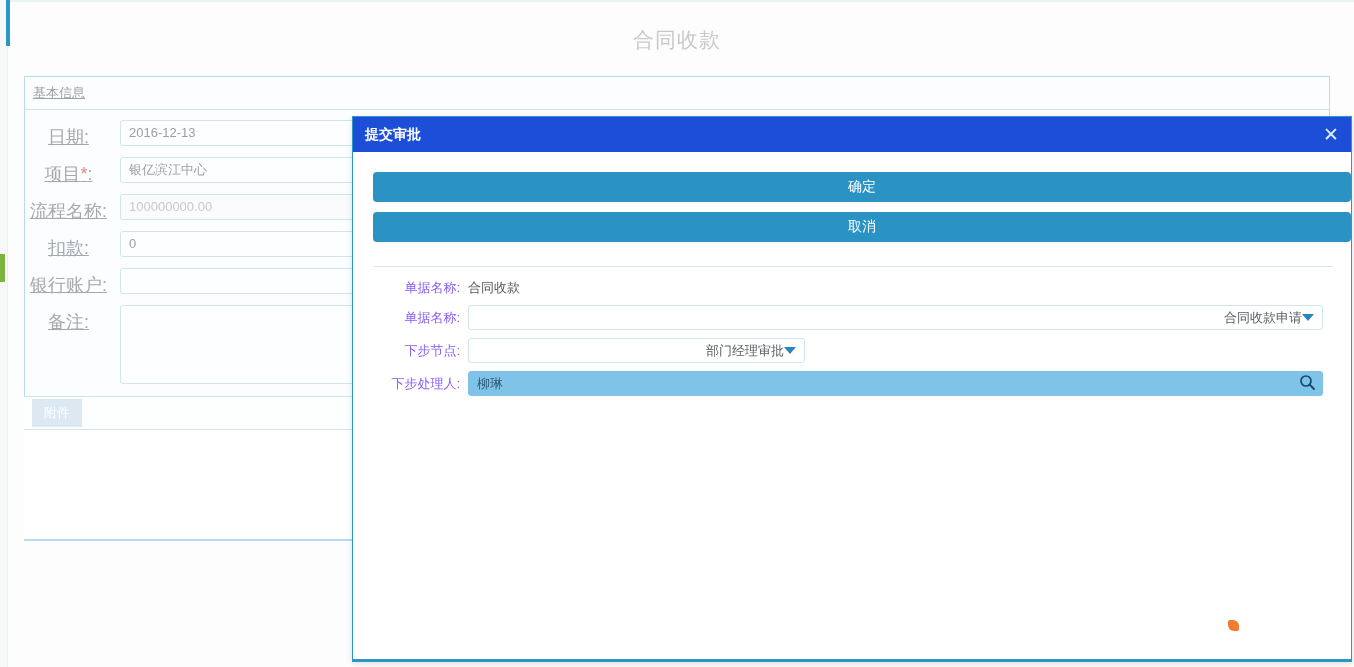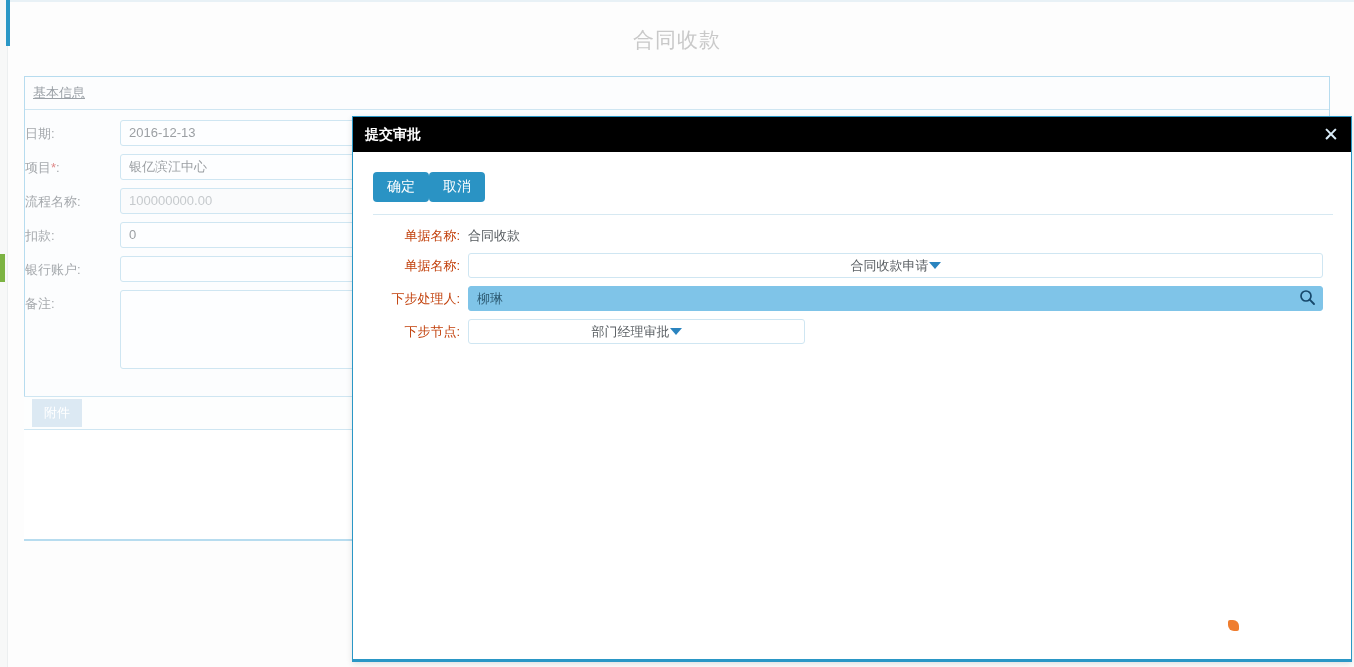--- a/index.html
+++ b/index.html
@@ -73,26 +73,27 @@
     position: relative;
     padding-top: 10px;
   }
   .frow {
     display: flex;
     align-items: flex-start;
     margin-bottom: 8px;
   }
   .flabel {
     width: 95px;
-    text-align: left;
-    font-size: 13px;
+    text-align: center;
+    font-size: 18px;
     color: #a5a9ad;
     padding-top: 5px;
     padding-right: 8px;
     flex: 0 0 95px;
+    text-decoration: underline;
   }
   .flabel .req { color: #e08a8a; }
   .fctl {
     width: 1175px;
     height: 26px;
     border: 1px solid #cfe6f2;
     border-radius: 3px;
     background: #fdfeff;
     font-size: 13px;
     color: #9b9fa3;
@@ -192,39 +193,39 @@
     position: absolute;
     left: 352px; top: 116px;
     width: 1000px; height: 546px;
     background: #ffffff;
     border: 1px solid #2a97c6;
     border-bottom-width: 3px;
     box-shadow: 0 2px 6px rgba(0,0,0,0.12);
   }
   .modal-head {
     height: 35px;
-    background: #000000;
+    background: #1d4ed8;
     display: flex;
     align-items: center;
     justify-content: space-between;
     padding: 0 12px 0 12px;
   }
   .modal-title {
     color: #ffffff;
     font-size: 14px;
     font-weight: bold;
   }
   .modal-close {
     color: #dceefa;
     font-size: 19px;
     line-height: 19px;
     cursor: pointer;
   }
   .modal-body { padding: 20px 0 0 20px; position: relative; }
-  .btn-row { display: flex; margin-bottom: 12px; }
+  .btn-row { display: flex; gap: 10px; margin-bottom: 24px; flex-direction: column; }
   .btn {
     background: #2a93c4;
     color: #ffffff;
     border: none;
     border-radius: 4px;
     font-size: 14px;
     padding: 6px 14px;
     font-family: "Liberation Sans", sans-serif;
     cursor: pointer;
   }
@@ -238,36 +239,36 @@
   .mrow {
     display: flex;
     align-items: center;
     margin-bottom: 8px;
   }
   .mlabel {
     width: 95px;
     flex: 0 0 95px;
     text-align: right;
     font-size: 13px;
-    color: #c2410c;
+    color: #8b5cf6;
     padding-right: 8px;
   }
   .mstatic { font-size: 13px; color: #555a5e; }
   .minput {
     height: 25px;
     border: 1px solid #cfe6f2;
     border-radius: 3px;
     background: #ffffff;
     font-size: 13px;
     color: #5a5f63;
     padding: 0 8px;
     line-height: 23px;
     display: flex;
     align-items: center;
-    justify-content: center;
+    justify-content: flex-end;
   }
   .w-wide { width: 855px; }
   .w-mid  { width: 337px; }
   .caret {
     width: 0; height: 0;
     border-left: 6px solid transparent;
     border-right: 6px solid transparent;
     border-top: 7px solid #2a84bf;
   }
   .mhilite {
@@ -367,40 +368,40 @@
 
       <div class="mrow">
         <div class="mlabel">单据名称:</div>
         <div class="mstatic">合同收款</div>
       </div>
 
       <div class="mrow">
         <div class="mlabel">单据名称:</div>
         <div class="minput w-wide">
           <span>合同收款申请</span>
+          <span class="caret"></span>
+        </div>
+      </div>
+
+      <div class="mrow">
+        <div class="mlabel">下步节点:</div>
+        <div class="minput w-mid">
+          <span>部门经理审批</span>
           <span class="caret"></span>
         </div>
       </div>
 
       <div class="mrow">
         <div class="mlabel">下步处理人:</div>
         <div class="mhilite">
           <span>柳琳</span>
           <span class="search-ico">
             <svg width="17" height="17" viewBox="0 0 17 17">
               <circle cx="7" cy="7" r="5" fill="none" stroke="#16486b" stroke-width="1.7"></circle>
               <line x1="10.7" y1="10.7" x2="15" y2="15" stroke="#16486b" stroke-width="1.9" stroke-linecap="round"></line>
             </svg>
           </span>
         </div>
       </div>
-
-      <div class="mrow">
-        <div class="mlabel">下步节点:</div>
-        <div class="minput w-mid">
-          <span>部门经理审批</span>
-          <span class="caret"></span>
-        </div>
-      </div>
     </div>
   </div>
 
 </div>
 
 </body></html>

